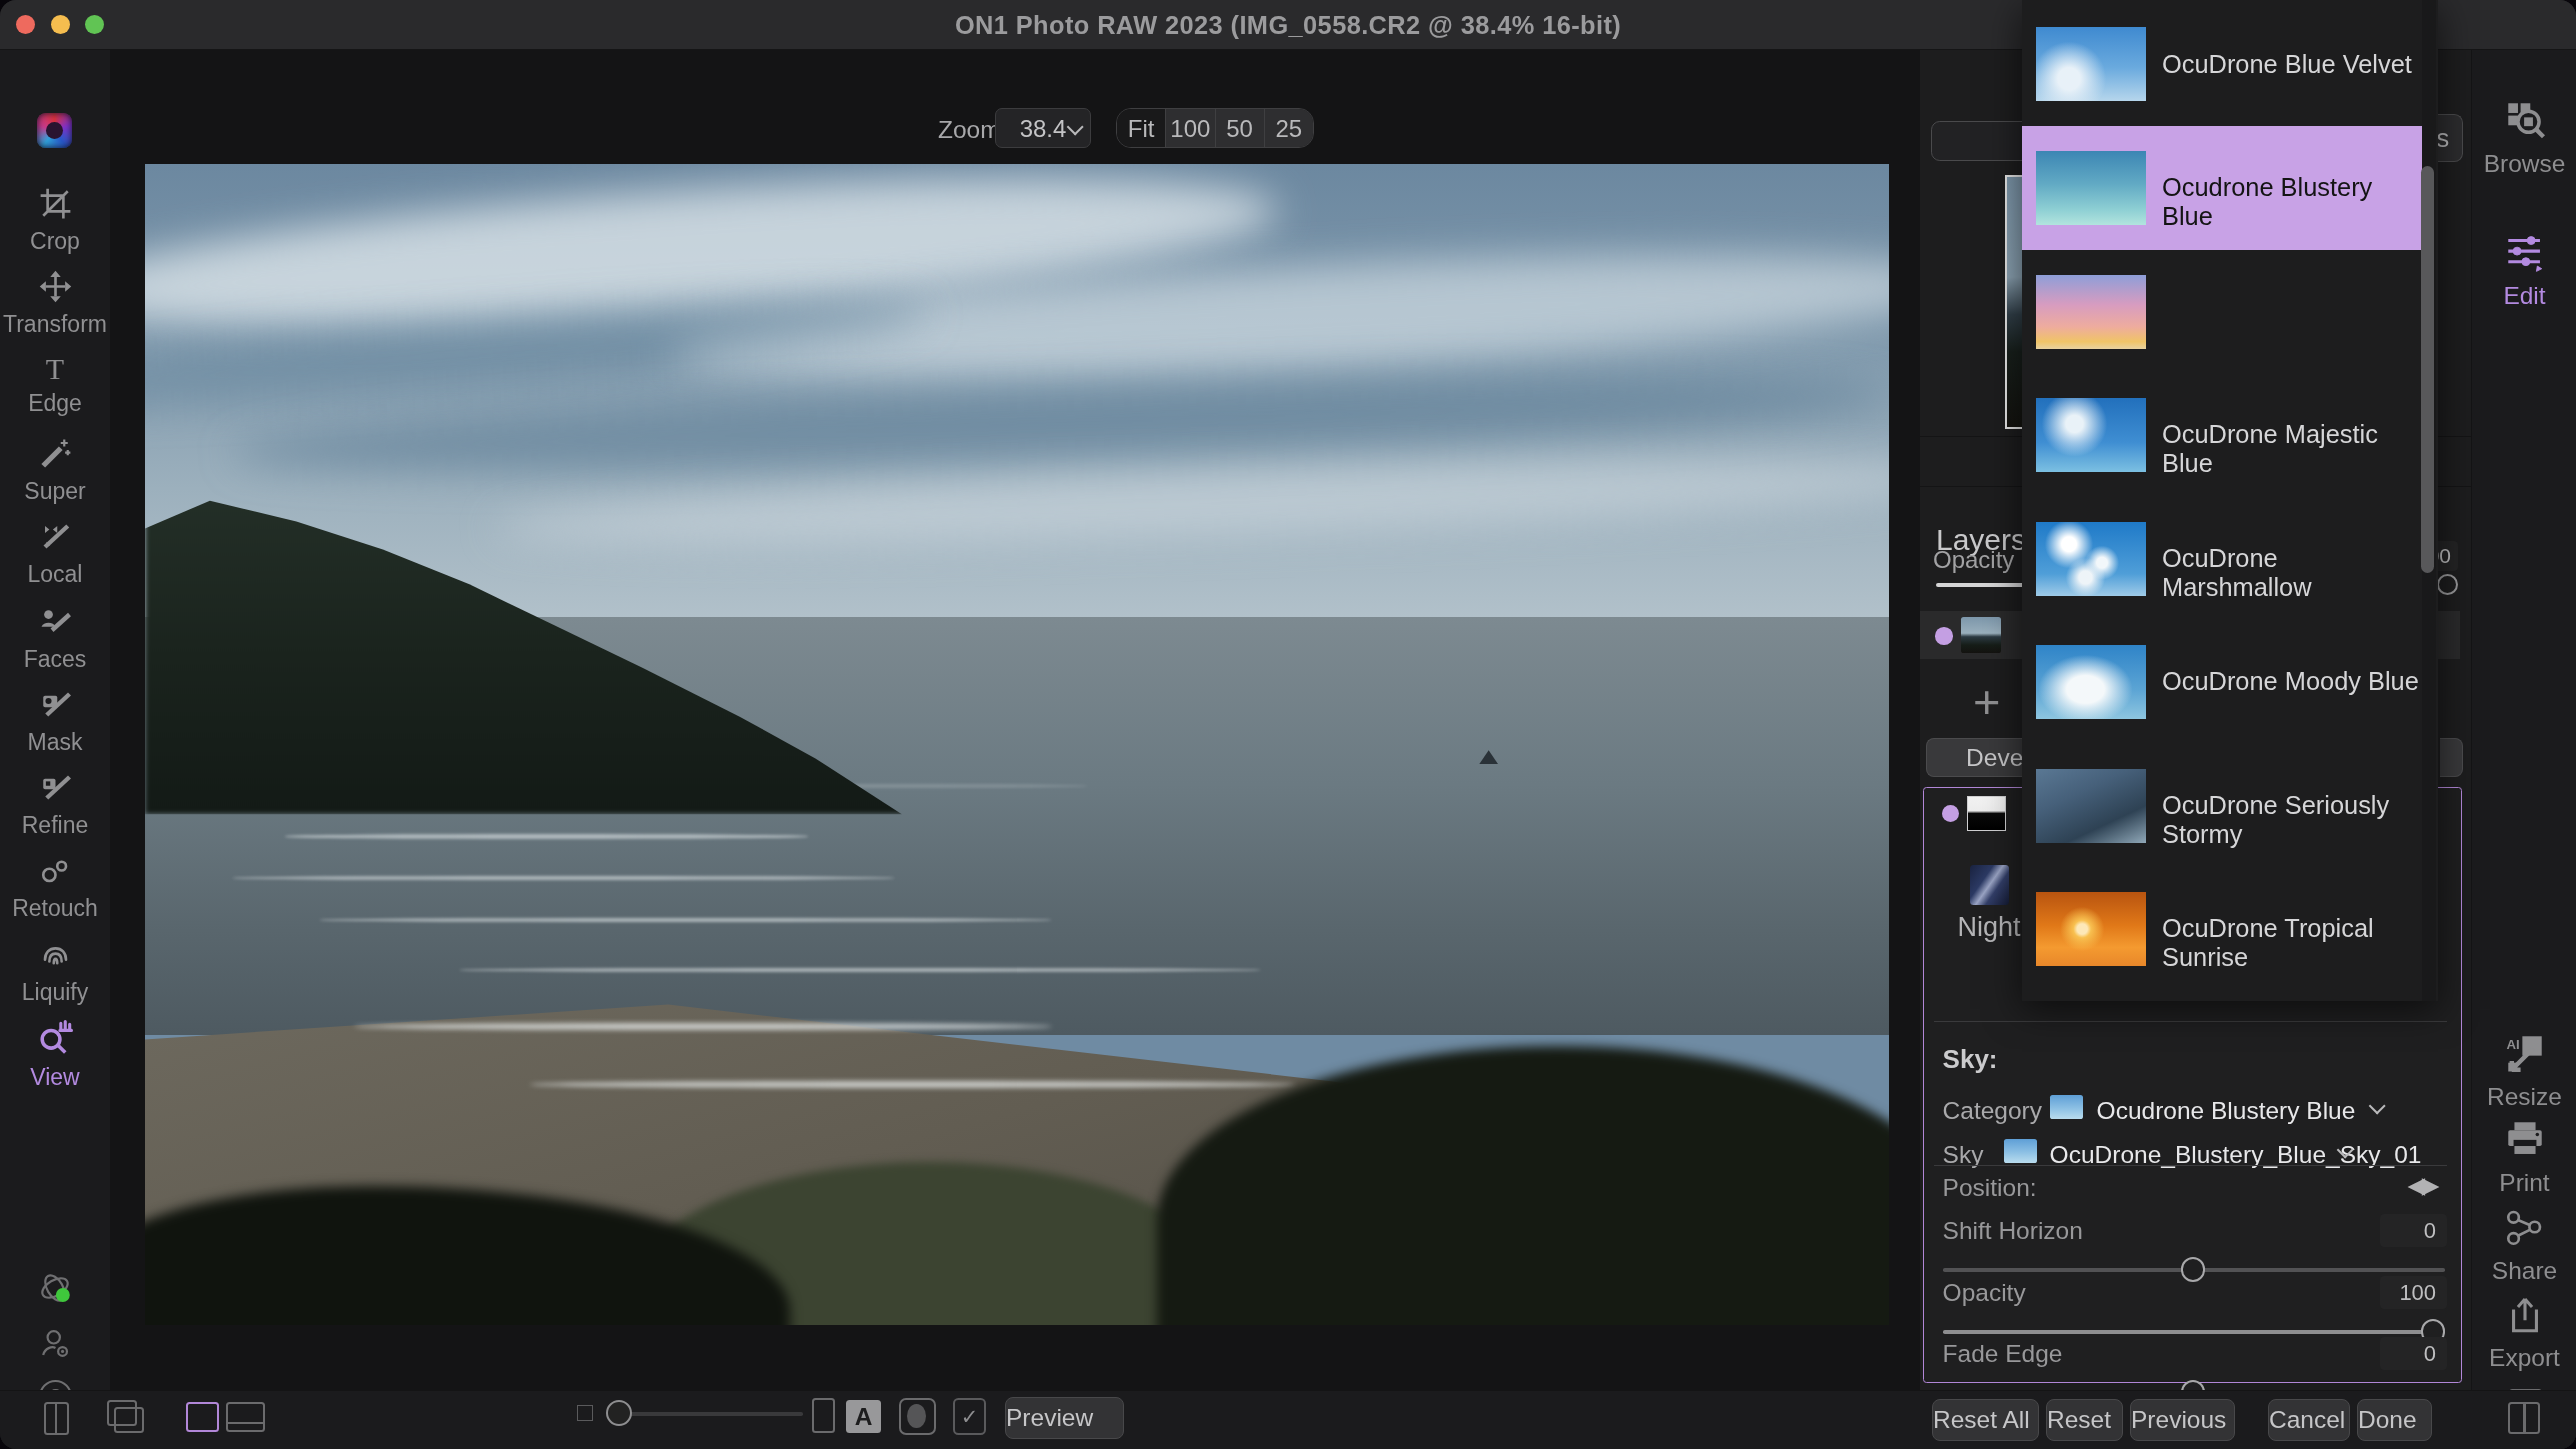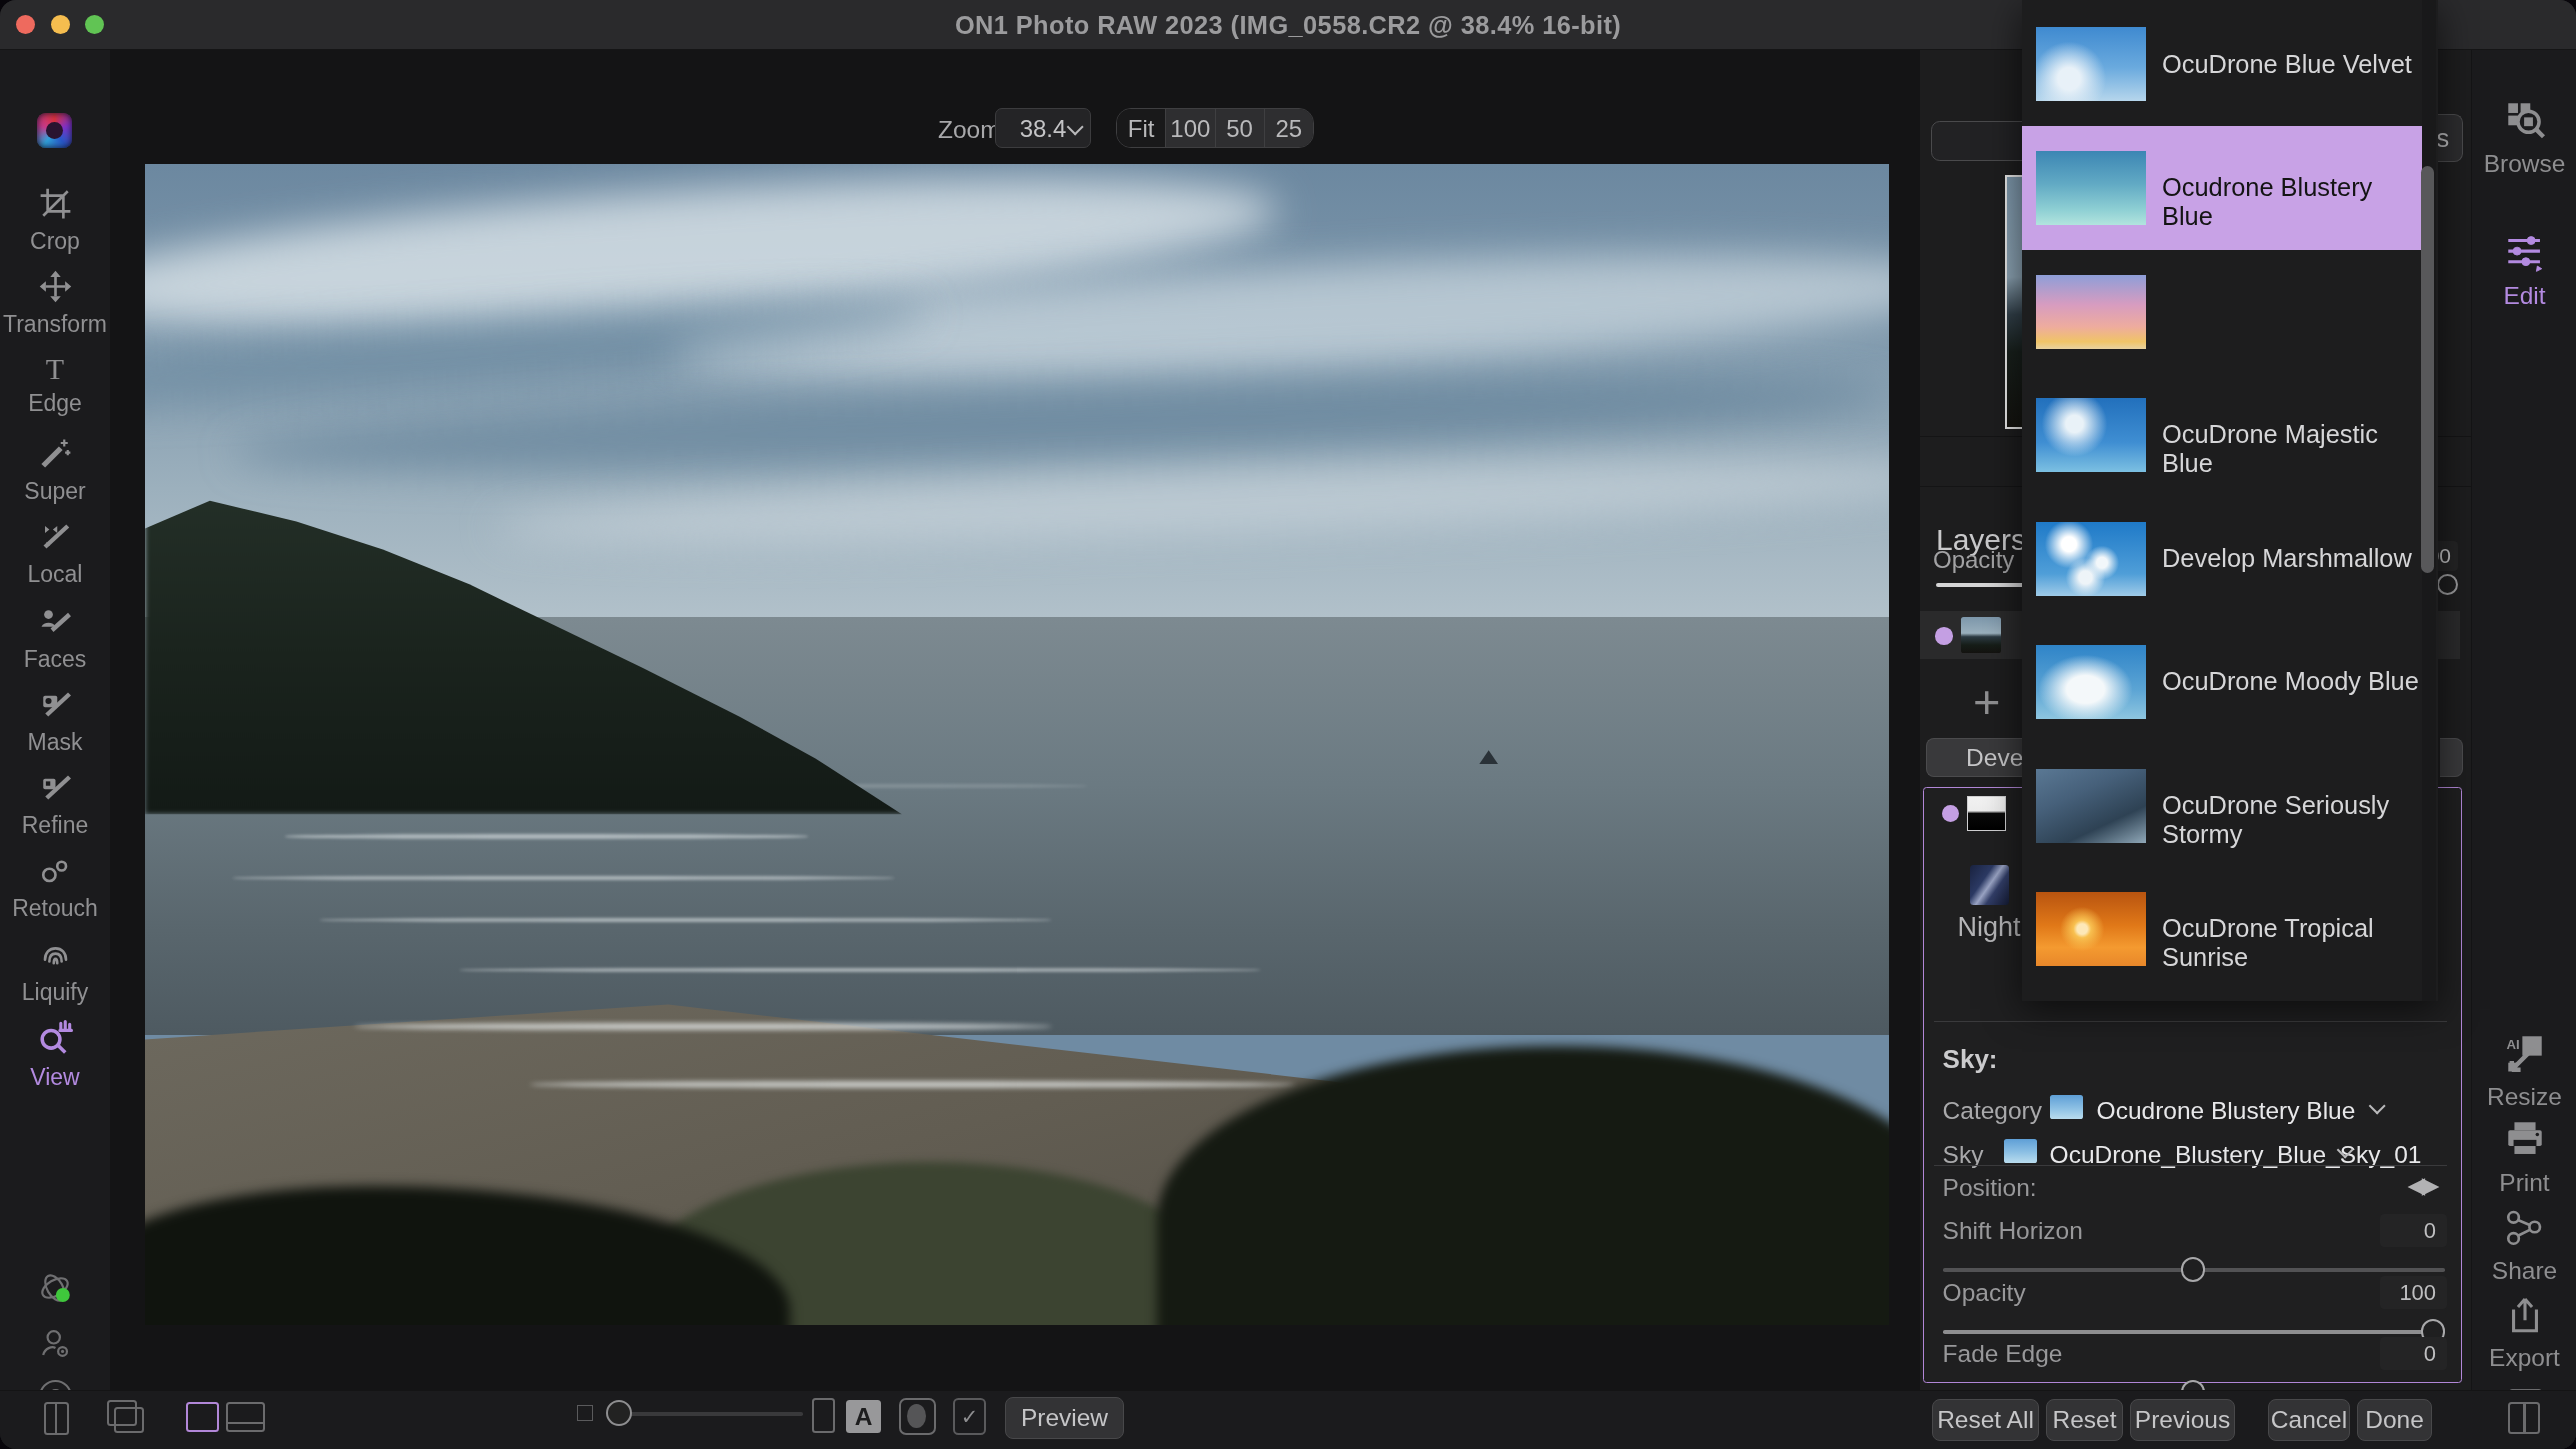--- a/index.html
+++ b/index.html
@@ -127,21 +127,21 @@
   .t2 { background:linear-gradient(180deg,#8e9ed8 0%,#d79cc0 40%,#eeac9e 70%,#f0c468 90%,#e8d2a0 100%); }
   .t3 { background:radial-gradient(circle at 35% 35%, #e9f2f8 10%, transparent 38%),linear-gradient(180deg,#2270bc 0%,#3f8ed2 60%,#7cc0e2 100%); }
   .t4 { background:radial-gradient(circle at 30% 30%, #fff 8%, transparent 26%),radial-gradient(circle at 60% 55%, #f2f7fa 7%, transparent 22%),radial-gradient(circle at 45% 75%, #eef4f8 8%, transparent 24%),linear-gradient(180deg,#1f7ac8 0%,#4f9ed8 70%,#9fcbe8 100%); }
   .t5 { background:radial-gradient(ellipse at 45% 60%, #f4f8fa 22%, transparent 55%),linear-gradient(180deg,#2f84c8 0%,#5ba4d4 60%,#8ec6e0 100%); }
   .t6 { background:linear-gradient(155deg,#5a7document4 0%,#46607a 30%,#2e4254 60%,#1d2e3e 100%);
         background:linear-gradient(155deg,#5a7894 0%,#46607a 35%,#2e4254 70%,#90a8b8 100%); }
   .t7 { background:radial-gradient(circle at 42% 50%, #fde8b8 7%, #f8c050 12%, transparent 30%),linear-gradient(180deg,#b85410 0%,#e07818 45%,#f49a30 75%,#e8872a 100%); }
 
   
   #bottom-bar { position:absolute; left:0; top:1390px; width:2576px; height:60px; background:#1b1b1d; border-top:0.9px solid #141415; }
-  .bbtn { position:absolute; top:9.6px; height:42px; background:#333335; border:0.9px solid #48484a; border-radius:8px; color:#c6c6c8; font-size:24.5px; text-align:center; }
+  .bbtn { position:absolute; top:9.6px; height:42px; background:#333335; border:0.9px solid #48484a; border-radius:8px; color:#c6c6c8; font-size:24.5px; text-align:left; }
   .icon-outline { position:absolute; border:2.6px solid #6b6b6d; border-radius:3.5px; }
   #a-badge { position:absolute; left:846px; top:1400px; width:35px; height:33px; background:#98989a; border-radius:3.5px; color:#1d1d1e; font-size:24.5px; font-weight:bold; text-align:center; line-height:33px; }
   #oval-icon { position:absolute; left:899px; top:1398px; width:37px; height:37px; border:2.6px solid #6b6b6d; border-radius:7px; }
   #oval-icon::after { content:""; position:absolute; left:6.1px; top:3.5px; width:19px; height:24.5px; border-radius:50%; background:#555557; }
   #check-icon { position:absolute; left:953px; top:1398px; width:33px; height:37px; border:2.6px solid #5a5a5c; border-radius:5.3px; color:#8e8e90; font-size:21px; text-align:center; line-height:33px; }
   #bottom-slider-box { position:absolute; left:577px; top:1405px; width:16px; height:16px; border:1.8px solid #5a5a5c; }
   #bottom-slider-track { position:absolute; left:617px; top:1412px; width:186px; height:3.5px; background:#39393b; border-radius:1.8px; }
   #bottom-slider-knob { position:absolute; left:606px; top:1400px; width:26px; height:26px; border:2.6px solid #8e8e90; border-radius:50%; background:#222; }
   svg { display:inline-block; }
 </style>
@@ -456,21 +456,21 @@
     </div>
     <div class="dd-row" style="top:250px">
       <div class="dd-thumb t2"></div>
     </div>
     <div class="dd-row" style="top:373px">
       <div class="dd-thumb t3"></div>
       <div class="dd-label">OcuDrone Majestic Blue</div>
     </div>
     <div class="dd-row" style="top:497px">
       <div class="dd-thumb t4"></div>
-      <div class="dd-label">Develop Marshmallow</div>
+      <div class="dd-label">OcuDrone Marshmallow</div>
     </div>
     <div class="dd-row" style="top:620px">
       <div class="dd-thumb t5"></div>
       <div class="dd-label">OcuDrone Moody Blue</div>
     </div>
     <div class="dd-row" style="top:744px">
       <div class="dd-thumb t6"></div>
       <div class="dd-label">OcuDrone Seriously Stormy</div>
     </div>
     <div class="dd-row" style="top:867px">

